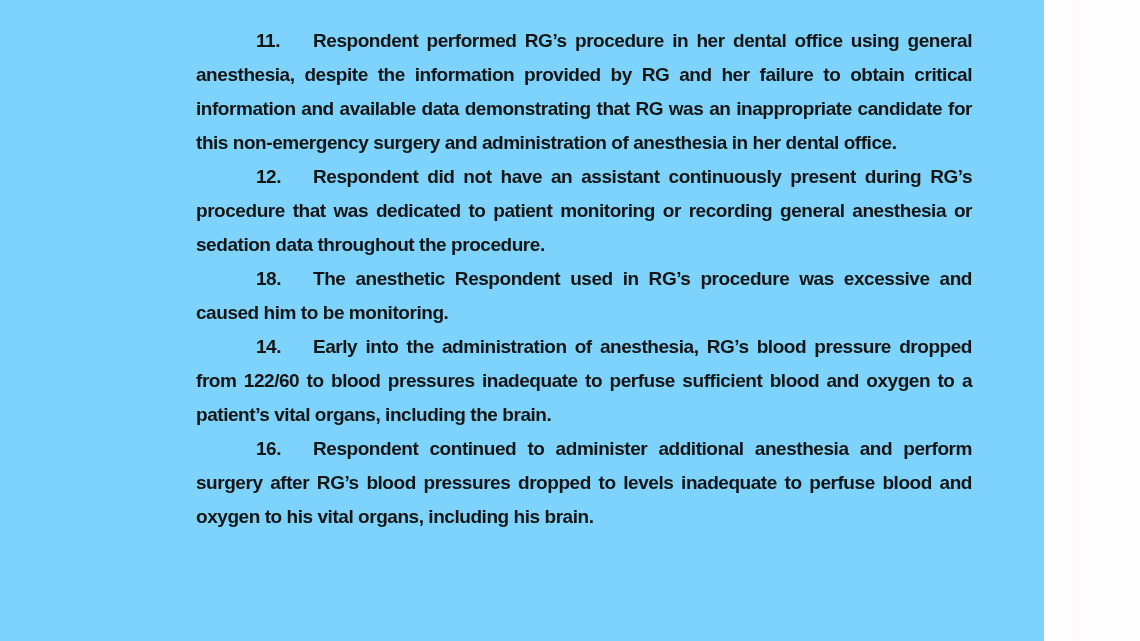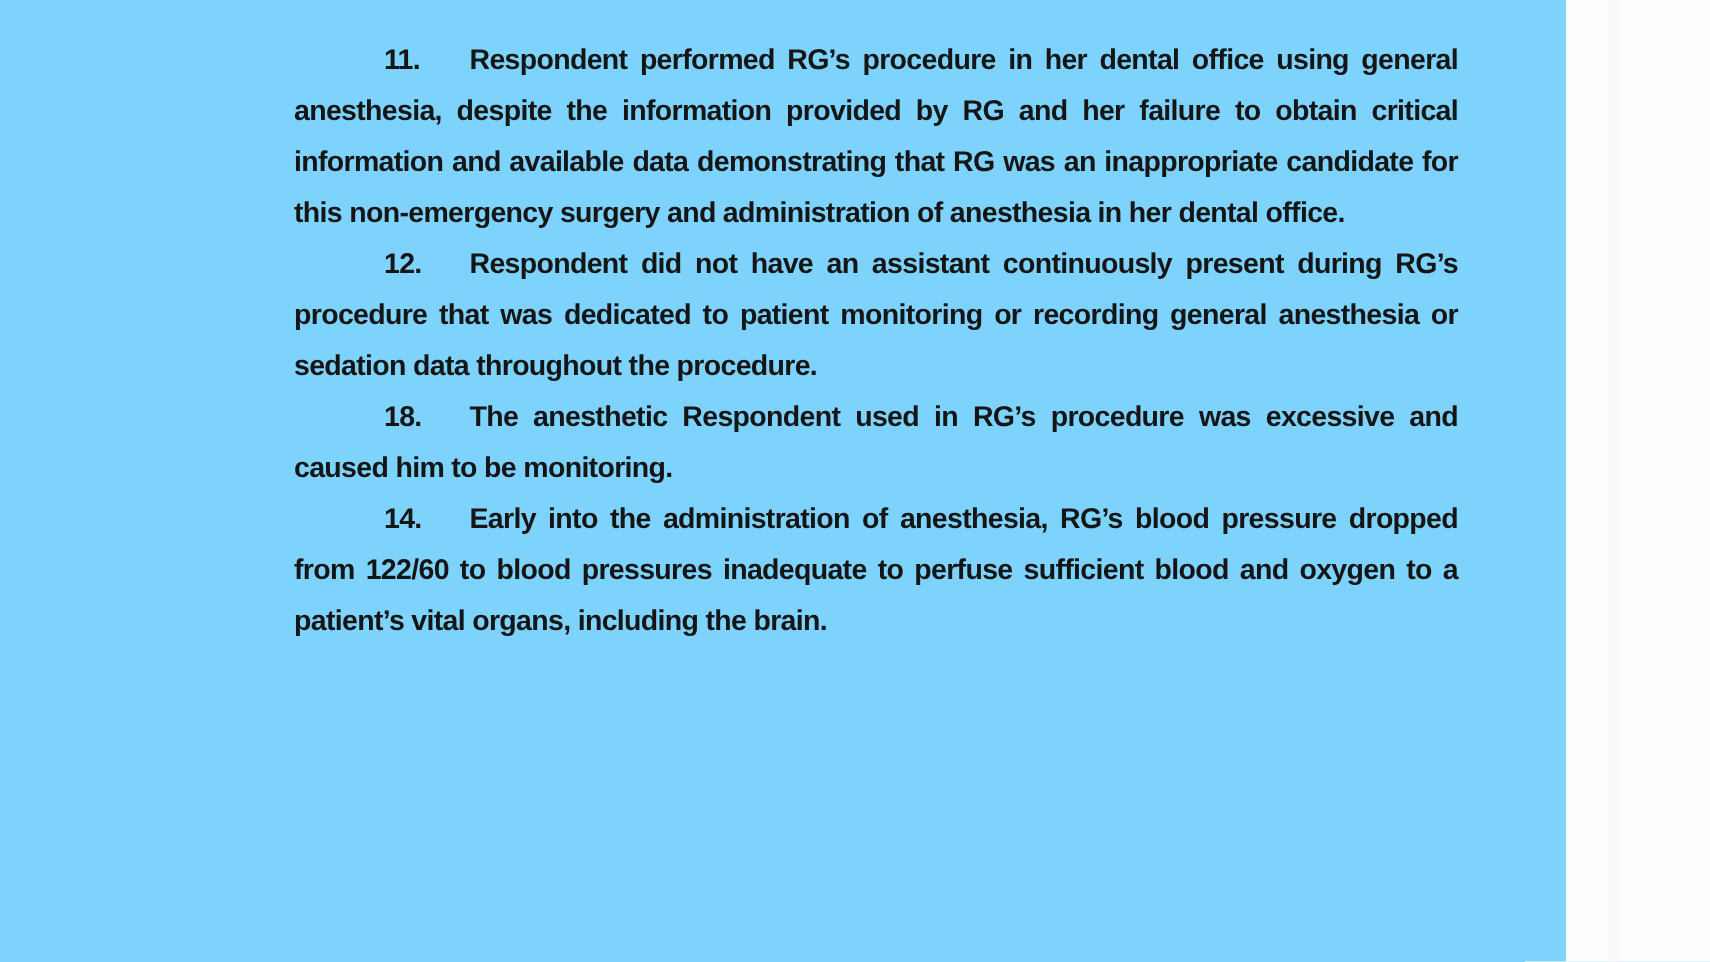--- a/index.html
+++ b/index.html
@@ -52,14 +52,15 @@
 <body>
 
 <div class="page">
   <div class="edge-strip"></div>
 
   <div class="text-block">
     <p class="para"><span class="num">11.</span><span>Respondent performed RG’s procedure in her dental office using general anesthesia, despite the information provided by RG and her failure to obtain critical information and available data demonstrating that RG was an inappropriate candidate for this non-emergency surgery and administration of anesthesia in her dental office.</span></p>
     <p class="para"><span class="num">12.</span><span>Respondent did not have an assistant continuously present during RG’s procedure that was dedicated to patient monitoring or recording general anesthesia or sedation data throughout the procedure.</span></p>
     <p class="para"><span class="num">18.</span><span>The anesthetic Respondent used in RG’s procedure was excessive and caused him to be monitoring.</span></p>
     <p class="para"><span class="num">14.</span><span>Early into the administration of anesthesia, RG’s blood pressure dropped from 122/60 to blood pressures inadequate to perfuse sufficient blood and oxygen to a patient’s vital organs, including the brain.</span></p>
+    <p class="para"><span class="num">16.</span><span>Respondent continued to administer additional anesthesia and perform surgery after RG’s blood pressures dropped to levels inadequate to perfuse blood and oxygen to his vital organs, including his brain.</span></p>
   </div>
 </div>
 
 </body></html>

